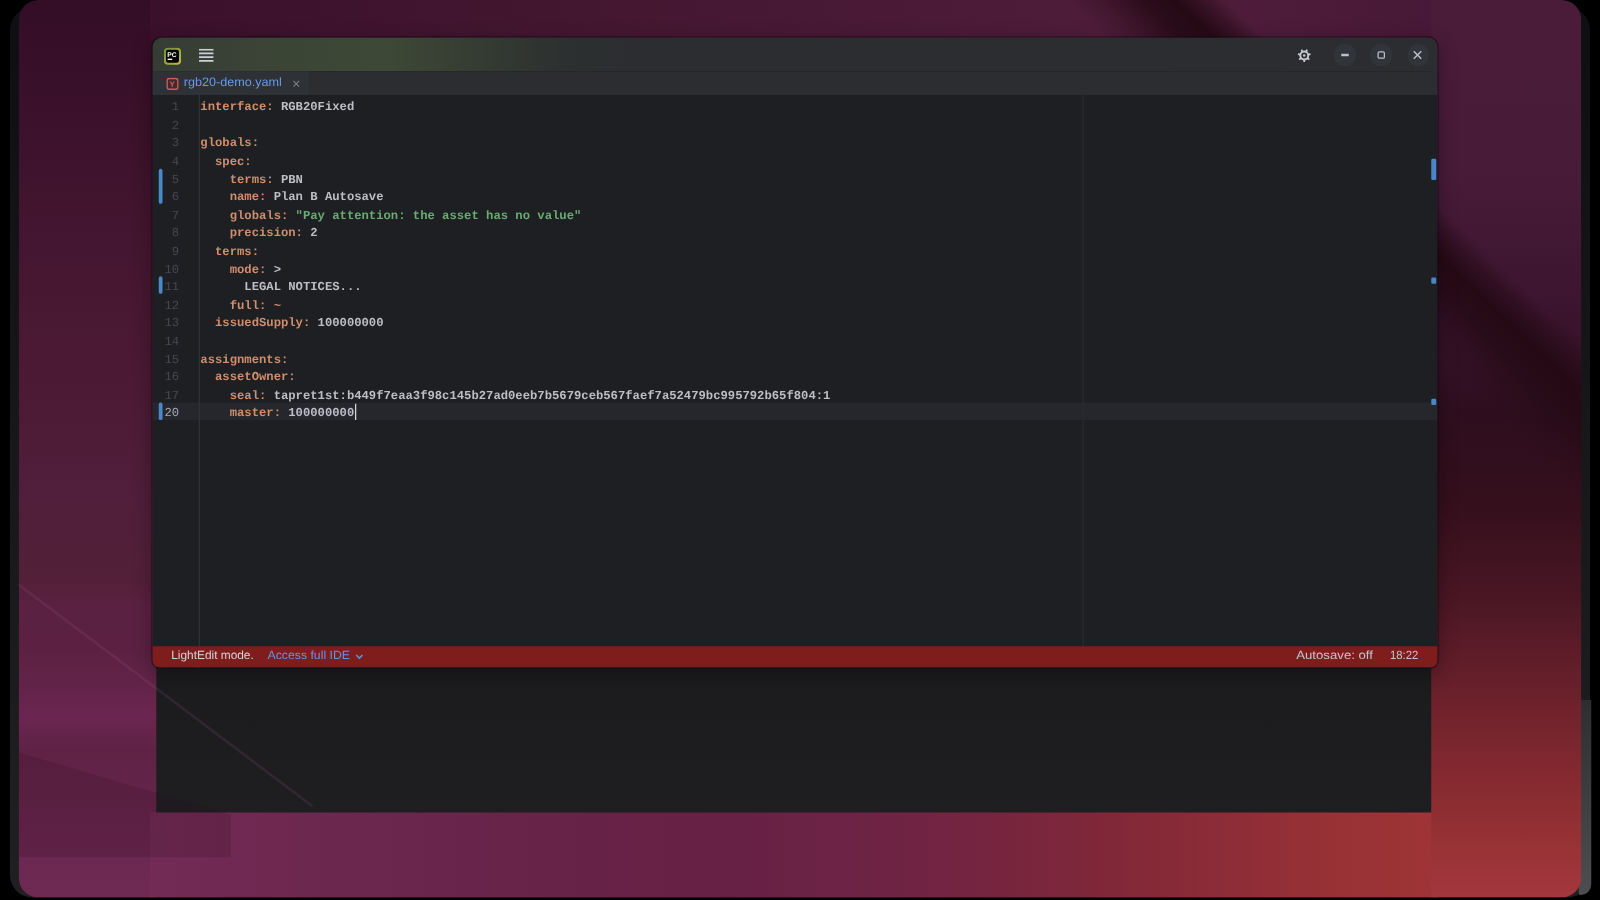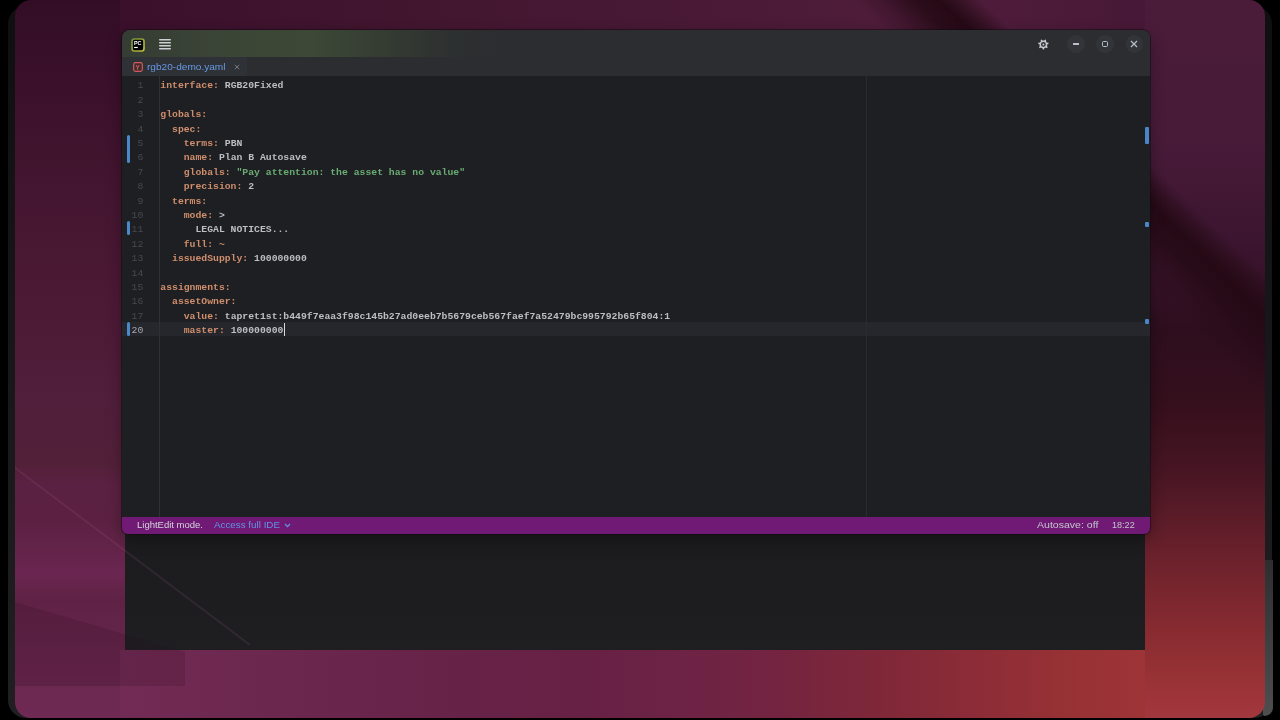--- a/index.html
+++ b/index.html
@@ -20,21 +20,21 @@
      background:linear-gradient(to bottom, rgba(37,10,21,0) 28%, rgba(37,10,21,0.6) 40%, rgba(37,10,21,1) 50%, rgba(37,10,21,0.85) 64%, rgba(37,10,21,0.3) 82%, rgba(37,10,21,0) 96%); }
   #foldsvg { position:absolute; left:0; top:0; }
   #blwedge { position:absolute; left:0; top:580px; width:170px; height:106px; background:rgba(35,6,24,0.16); clip-path:polygon(0 22px, 170px 72px, 170px 106px, 0 106px); }
 
   #win { position:absolute; left:122px; top:30px; width:1028px; height:504px; border-radius:8px 8px 6px 6px; overflow:hidden; box-shadow:0 0 0 1px rgba(15,8,15,0.5), 0 5px 16px rgba(0,0,0,0.32); }
   #titlebar { position:absolute; left:0; top:0; width:100%; height:27px;
      background:linear-gradient(to right, #353c34 0px, #3b4536 100px, #3d4836 190px, #343b32 265px, #2d3030 330px, #2b2d30 380px, #2b2d30 100%); }
   #tabbar { position:absolute; left:0; top:27px; width:100%; height:19px; background:#2b2d30; }
   #tab { position:absolute; left:0; top:0; width:125px; height:19px; background:#2e3135; }
   #editor { position:absolute; left:0; top:46px; width:100%; height:593px; background:#1e1f22; }
-  #statusbar { position:absolute; left:0; bottom:0; width:100%; height:17px; background:#701a75; }
+  #statusbar { position:absolute; left:0; bottom:0; width:100%; height:17px; background:#7f1d1d; }
 
   .mono { font-family:"Liberation Mono", monospace; font-size:9.78px; line-height:14.4px; white-space:pre; }
   #code { position:absolute; left:38.3px; top:3.3px; font-weight:bold; }
   #lnums { position:absolute; left:0; top:3.3px; width:21.3px; text-align:right; color:#45494f; }
   .k { color:#cf8e6d; } .p { color:#bcbec4; } .s { color:#6aab73; }
   #gutsep { position:absolute; left:36.8px; top:0; width:1px; height:100%; background:#2f3136; }
   #marginline { position:absolute; left:743.8px; top:0; width:1px; height:100%; background:#292b2f; }
   #curline { position:absolute; left:0; top:245.8px; width:100%; height:14.4px; background:#25272c; }
   .cbar { position:absolute; left:4.5px; width:3px; background:#4a88c9; border-radius:1.5px; }
   #cursor { position:absolute; left:161.6px; top:246.6px; width:1.5px; height:13px; background:#d6d8dd; }
@@ -150,21 +150,21 @@
 <span class="k">    globals:</span><span class="s"> "Pay attention: the asset has no value"</span>
 <span class="k">    precision:</span><span class="p"> 2</span>
 <span class="k">  terms:</span>
 <span class="k">    mode:</span><span class="p"> &gt;</span>
 <span class="p">      LEGAL NOTICES...</span>
 <span class="k">    full:</span><span class="k"> ~</span>
 <span class="k">  issuedSupply:</span><span class="p"> 100000000</span>
 
 <span class="k">assignments:</span>
 <span class="k">  assetOwner:</span>
-<span class="k">    value:</span><span class="p"> tapret1st:b449f7eaa3f98c145b27ad0eeb7b5679ceb567faef7a52479bc995792b65f804:1</span>
+<span class="k">    seal:</span><span class="p"> tapret1st:b449f7eaa3f98c145b27ad0eeb7b5679ceb567faef7a52479bc995792b65f804:1</span>
 <span class="k">    master:</span><span class="p"> 100000000</span></pre>
       <div id="cursor"></div>
       <div class="smark" style="top:51px;height:16.5px;"></div>
       <div class="smark" style="top:146px;height:5px;"></div>
       <div class="smark" style="top:243px;height:5px;"></div>
     </div>
 
     <div id="statusbar">
       <div style="position:absolute;left:15px;top:2.4px;font-size:9.5px;color:#d3d6db;">LightEdit mode.</div>
       <div style="position:absolute;left:91.5px;top:2.4px;font-size:9.5px;color:#6095e2;transform:scaleX(1.033);transform-origin:left top;">Access full IDE</div>

